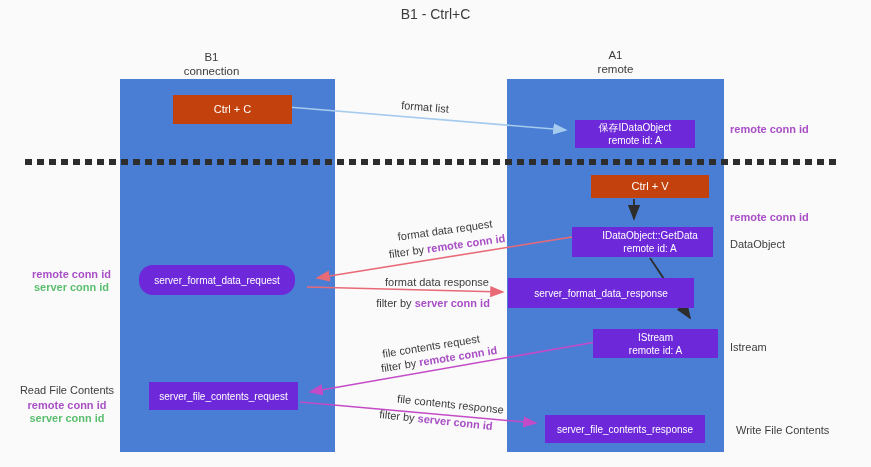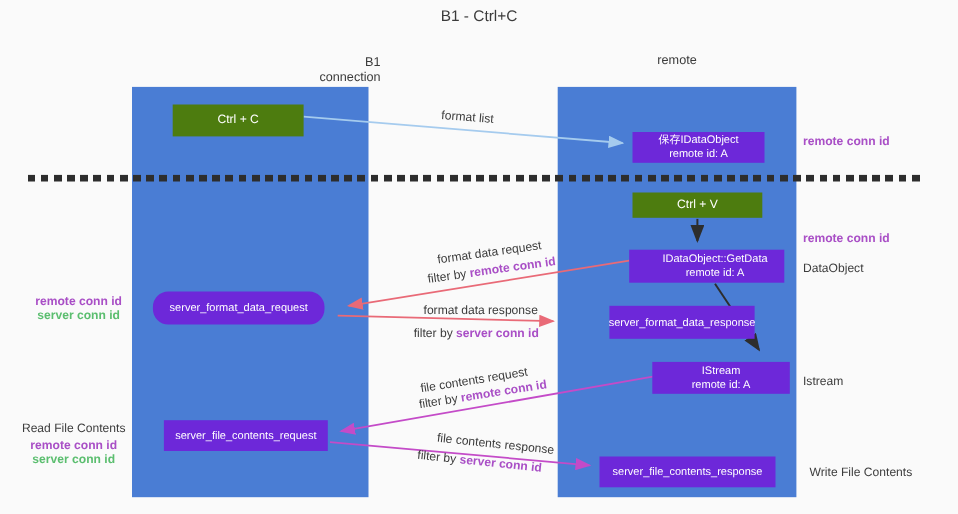--- a/index.html
+++ b/index.html
@@ -15,42 +15,43 @@
   .lifeline-header{text-align:center;font-size:11.5px;line-height:14px;color:#3b3b3b;}
   .lifeline{background:#4A7DD4;}
   .dashline{
     left:25px;top:159px;width:812px;height:6px;
     background:repeating-linear-gradient(90deg,#2d2d2d 0 7px,transparent 7px 12px);
   }
   .node{
     display:flex;align-items:center;justify-content:center;flex-direction:column;
     color:#fff;text-align:center;font-size:11px;line-height:13px;
   }
-  .green{background:#4d7c0f;}
+  .green{background:#c2410c;margin-left:16px;}
   .orange{background:#6d28d9;}
   .node.small{font-size:10px;}
   .arrow-label{font-size:11px;color:#3b3b3b;text-align:center;white-space:nowrap;}
   .purple{color:#A94FC6;font-weight:bold;}
   .greentxt{color:#5BBE6F;font-weight:bold;}
   .side-label{font-size:11px;white-space:nowrap;}
   .side-group{text-align:center;font-size:11px;line-height:13px;white-space:nowrap;}
   svg.overlay{position:absolute;left:0;top:0;pointer-events:none;}
 </style>
 </head>
 <body>
 
 <div class="canvas">
 
   <div class="abs title-line">B1 - Ctrl+C</div>
 
-  <div class="abs lifeline-header" style="left:131px;top:50px;width:215px;text-align:right;">
+  <div class="abs lifeline-header" style="left:104px;top:50px;width:215px;">
     <div>B1</div>
     <div>connection</div>
   </div>
   <div class="abs lifeline-header" style="left:507px;top:48px;width:217px;">
+    <div>A1</div>
     <div>remote</div>
   </div>
 
   <div class="abs lifeline" style="left:120px;top:79px;width:215px;height:373px;"></div>
   <div class="abs lifeline" style="left:507px;top:79px;width:217px;height:373px;"></div>
 
   <div class="abs dashline"></div>
 
   <svg class="overlay" width="871" height="467" viewBox="0 0 871 467">
     <defs>
@@ -91,21 +92,21 @@
 
   <div class="abs node orange small" style="left:572px;top:227px;width:126px;height:30px;padding-left:15px;">
     <div>IDataObject::GetData</div>
     <div>remote id: A</div>
   </div>
 
   <div class="abs node orange small" style="left:139px;top:265px;width:156px;height:30px;border-radius:14px;">
     <div>server_format_data_request</div>
   </div>
 
-  <div class="abs node orange small" style="left:508px;top:278px;width:132px;height:30px;margin-left:46px;">
+  <div class="abs node orange small" style="left:508px;top:278px;width:186px;height:30px;">
     <div>server_format_data_response</div>
   </div>
 
   <div class="abs node orange small" style="left:593px;top:329px;width:125px;height:29px;">
     <div>IStream</div>
     <div>remote id: A</div>
   </div>
 
   <div class="abs node orange small" style="left:545px;top:415px;width:160px;height:28px;">
     <div>server_file_contents_response</div>

